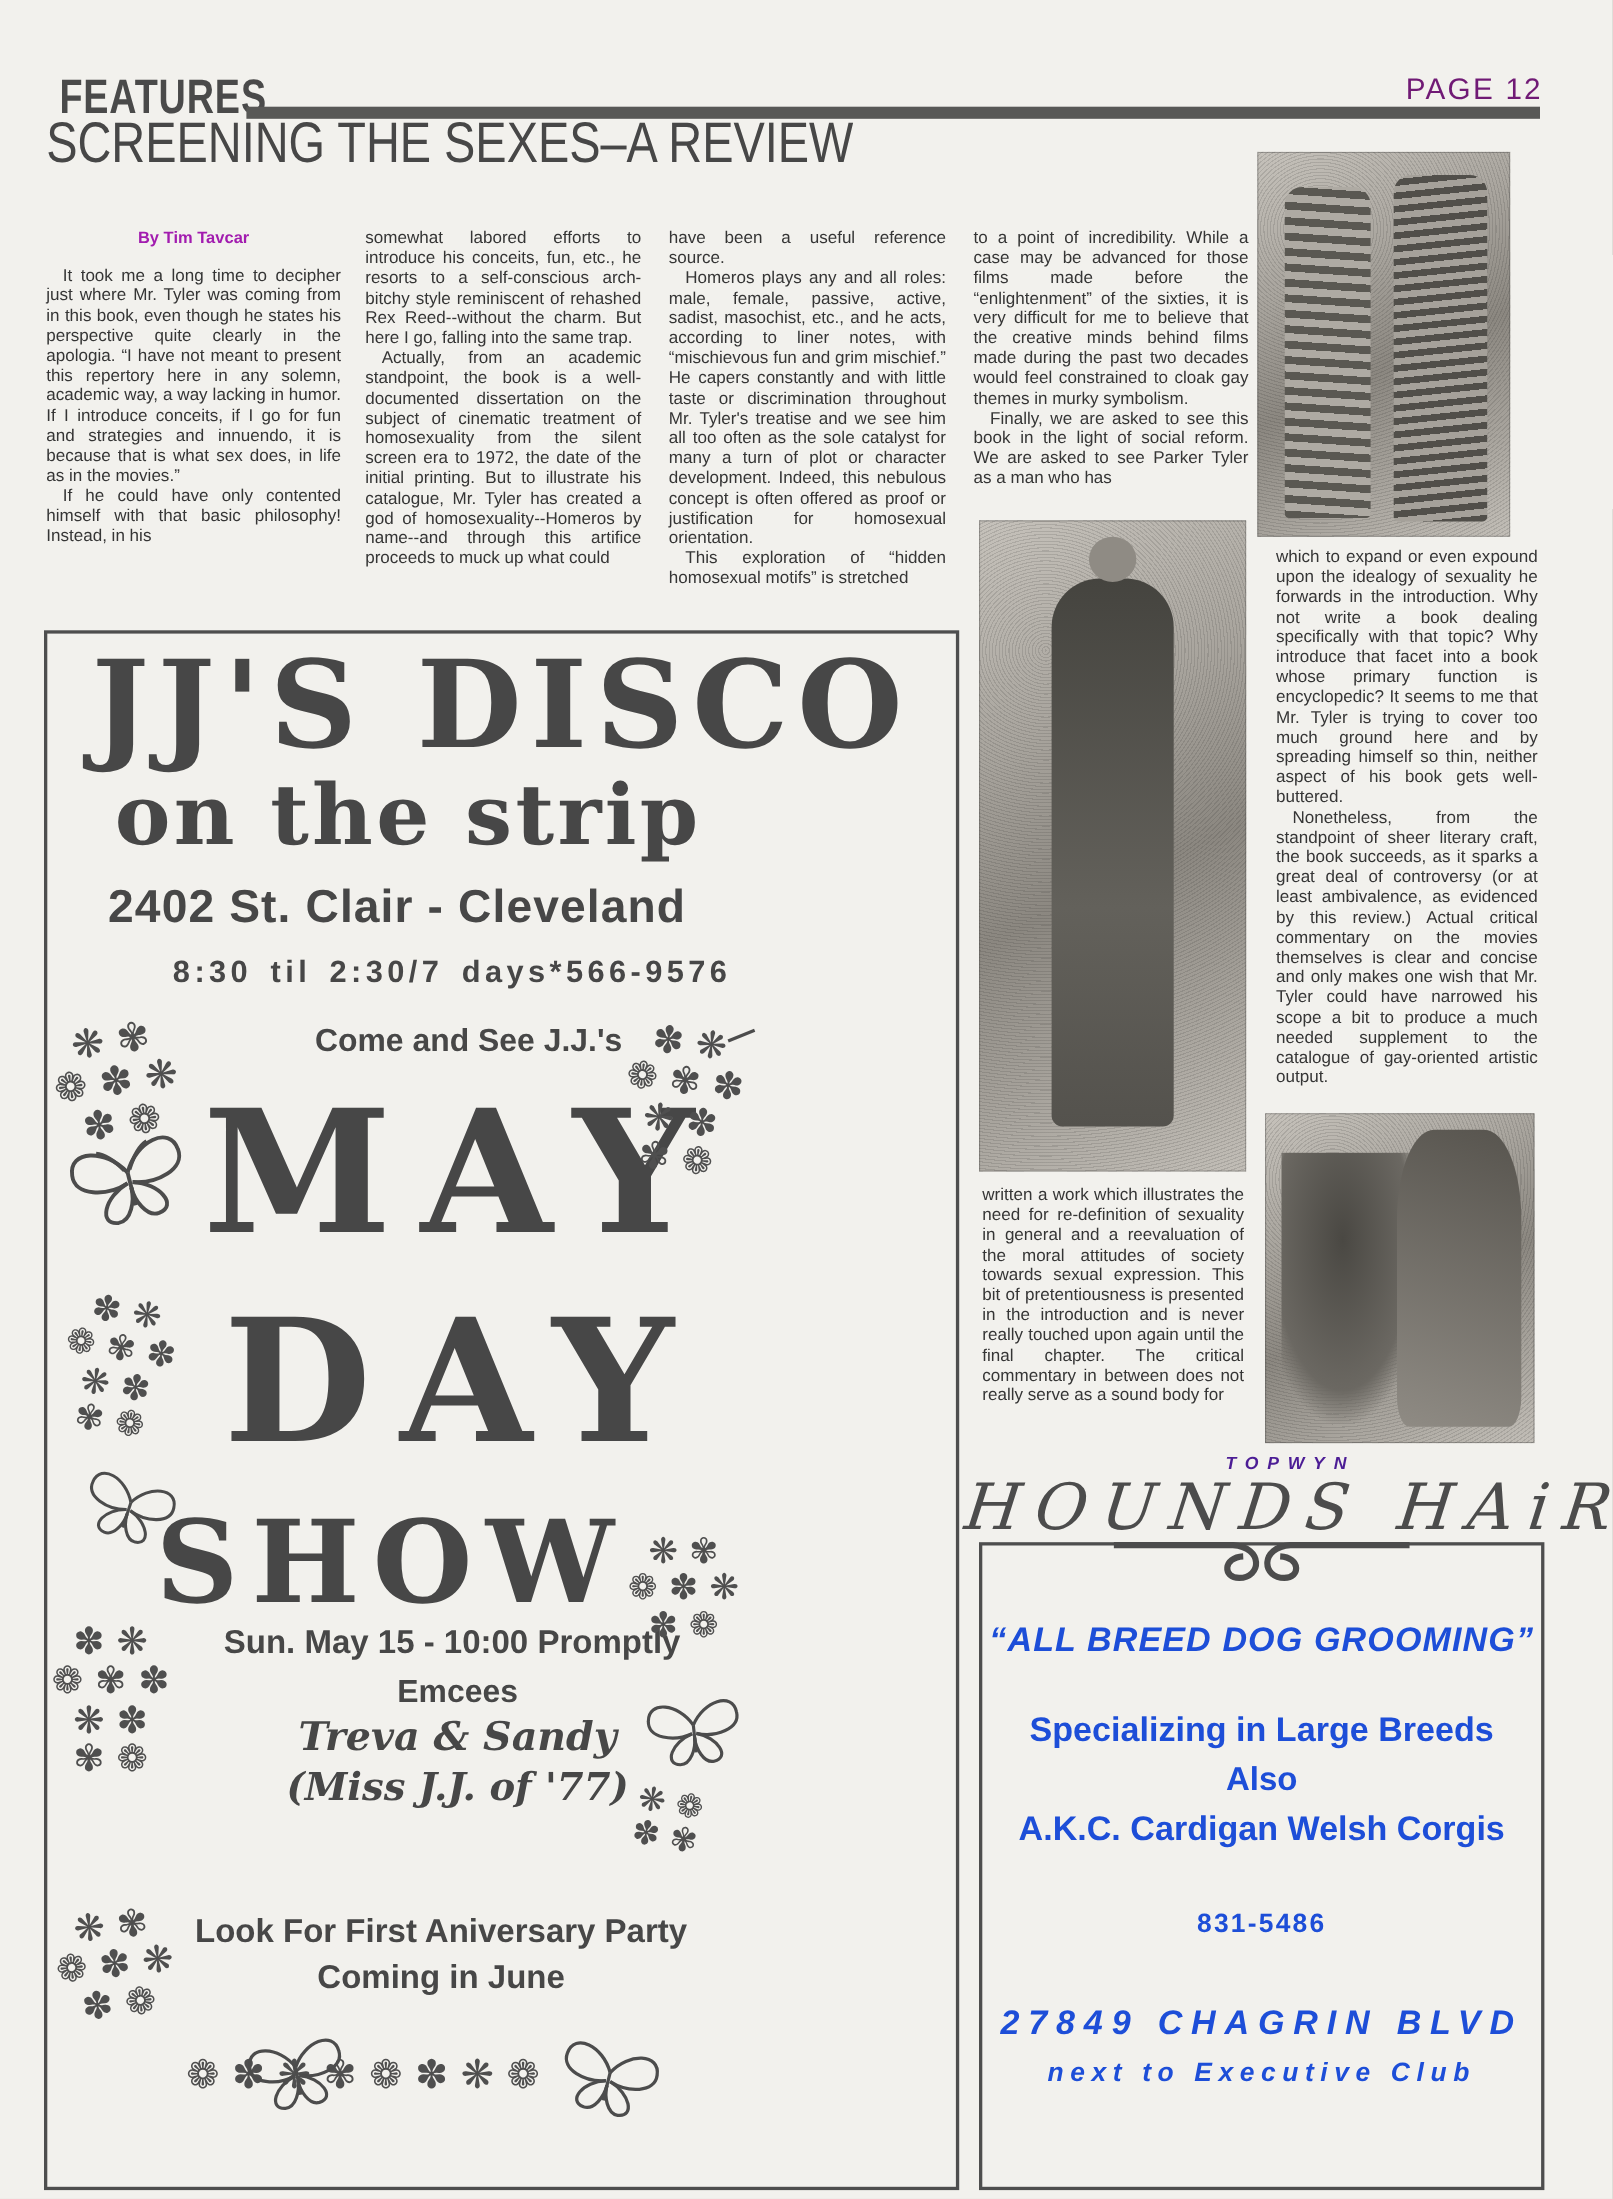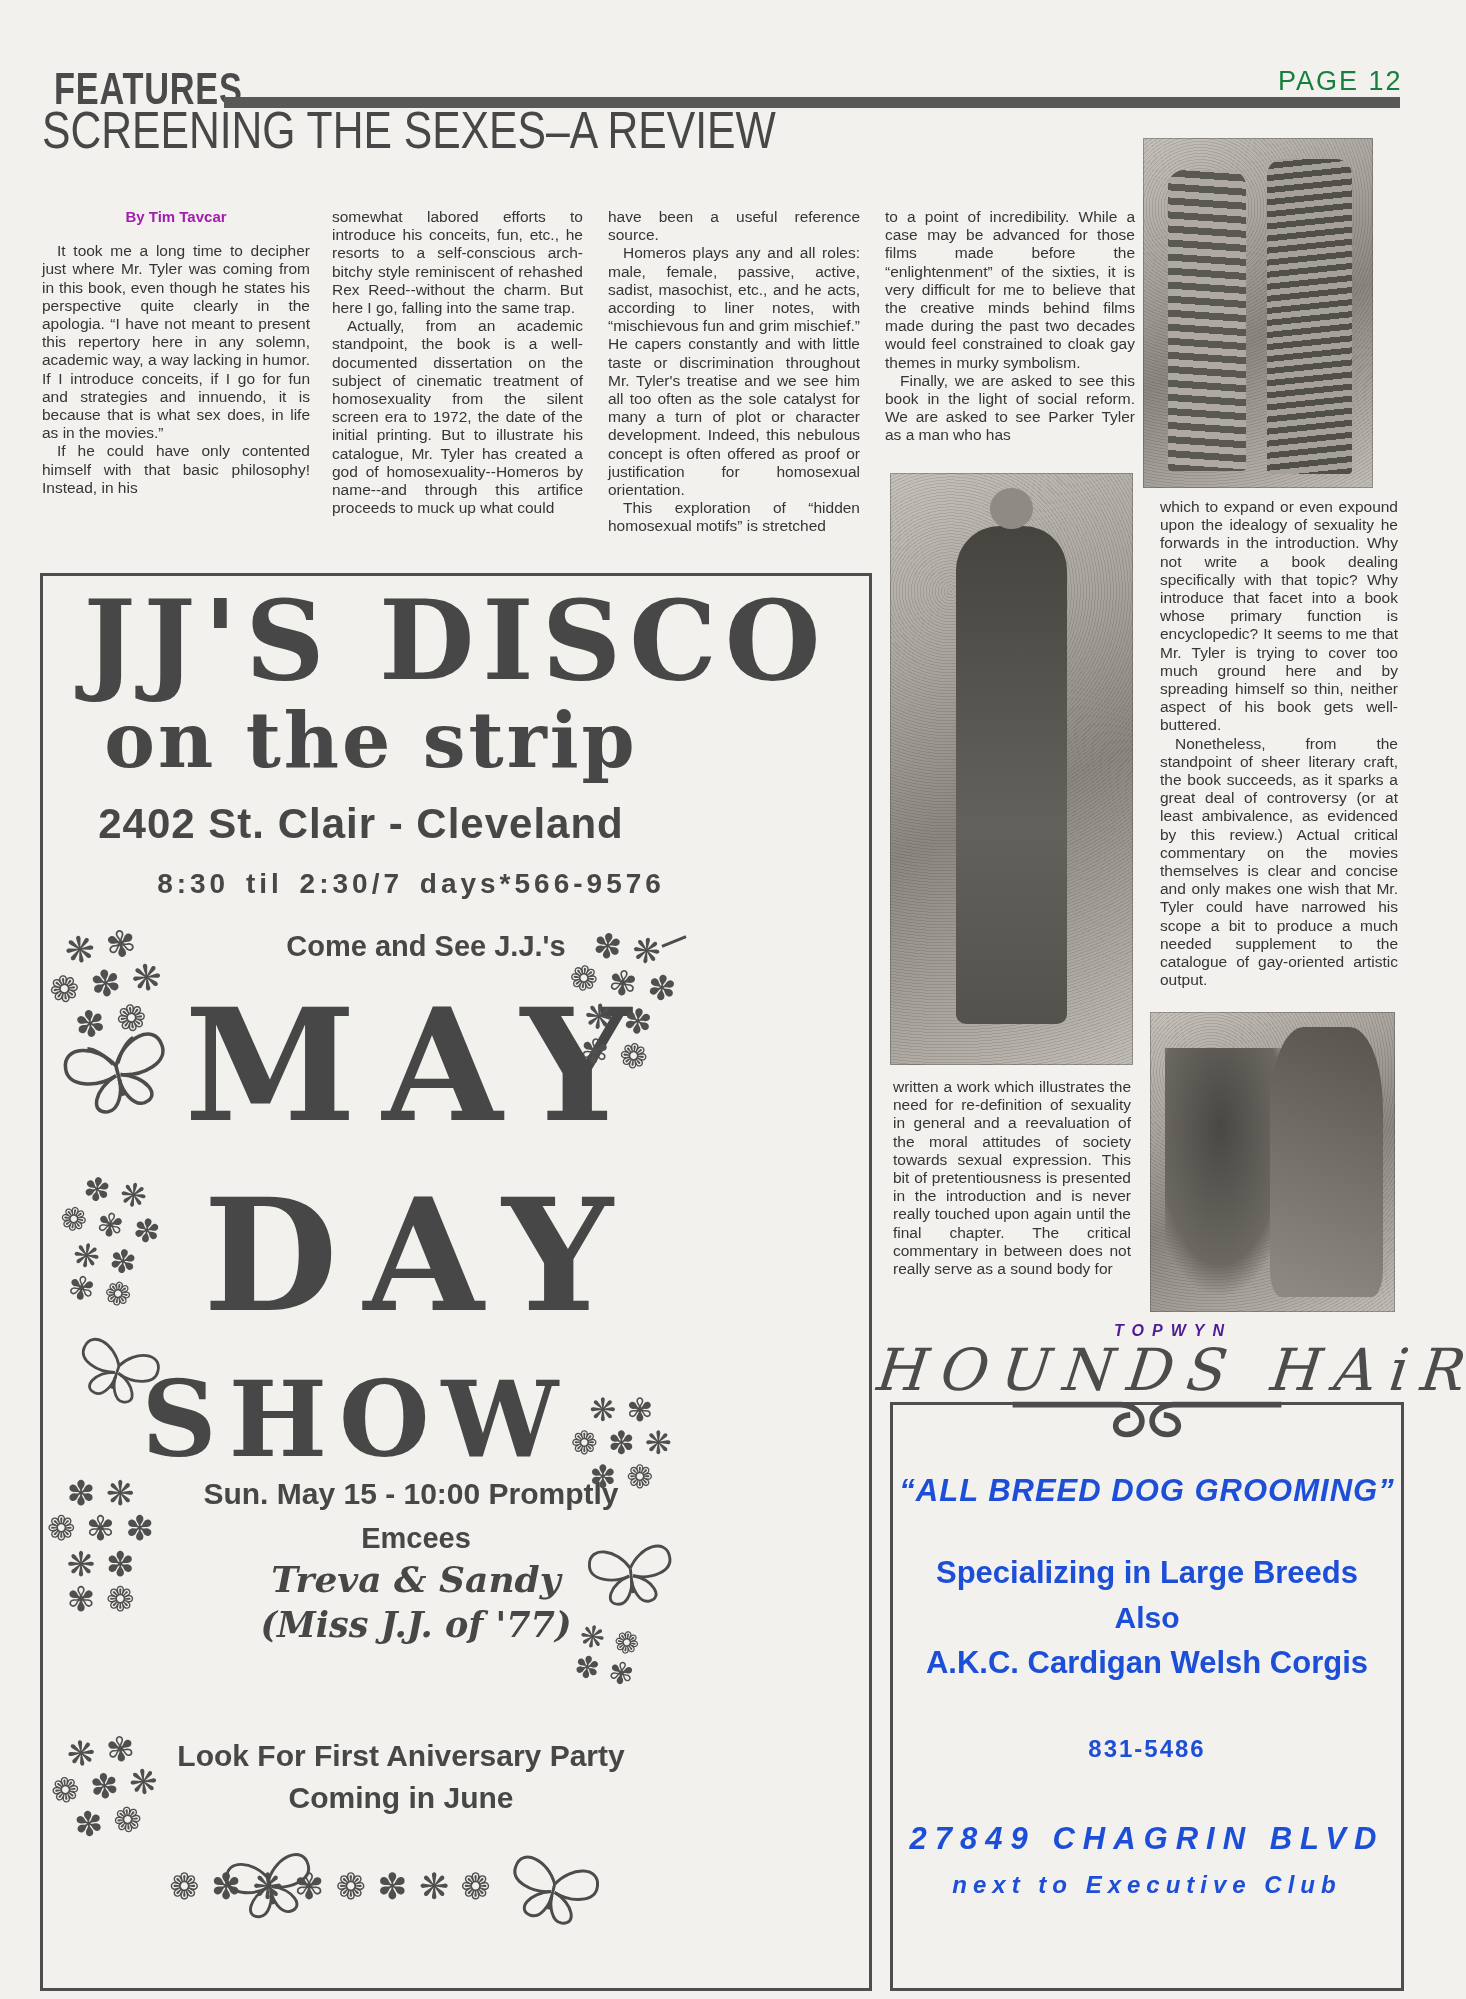--- a/index.html
+++ b/index.html
@@ -3,21 +3,21 @@
 <meta charset="utf-8">
 <style>
   html,body{margin:0;padding:0;background:#cfcdc8;}
   .page{position:relative;width:1466px;height:1999px;background:#f2f1ed;
         font-family:"Liberation Sans",sans-serif;color:#3c3c3c;overflow:hidden;}
 
   
   .masthead-section{position:absolute;left:54px;top:64px;font-size:44px;font-weight:700;
       letter-spacing:1px;color:#4a4a4a;transform:scaleX(.78);transform-origin:left top;white-space:nowrap;}
   .masthead-bar{position:absolute;left:224px;top:97px;width:1176px;height:11px;background:#585856;}
-  .page-number{position:absolute;left:1278px;top:66px;font-size:27px;letter-spacing:2px;color:#15803d;}
+  .page-number{position:absolute;left:1278px;top:66px;font-size:27px;letter-spacing:2px;color:#701a75;}
   .headline{position:absolute;left:42px;top:100px;margin:0;font-weight:400;font-size:52px;
       letter-spacing:0;color:#474747;transform:scaleX(.82);transform-origin:left top;white-space:nowrap;}
 
   
   .col{position:absolute;text-align:justify;font-size:15.5px;line-height:18.2px;color:#353535;}
   .col p{margin:0;}
   .col p.ind{text-indent:15px;}
   .byline{font-weight:700;text-align:center;font-size:15px;margin:6px 0 16px 0;color:#a21caf;}
   .c1{left:42px;top:202px;width:268px;}
   .c2{left:332px;top:208px;width:251px;}

